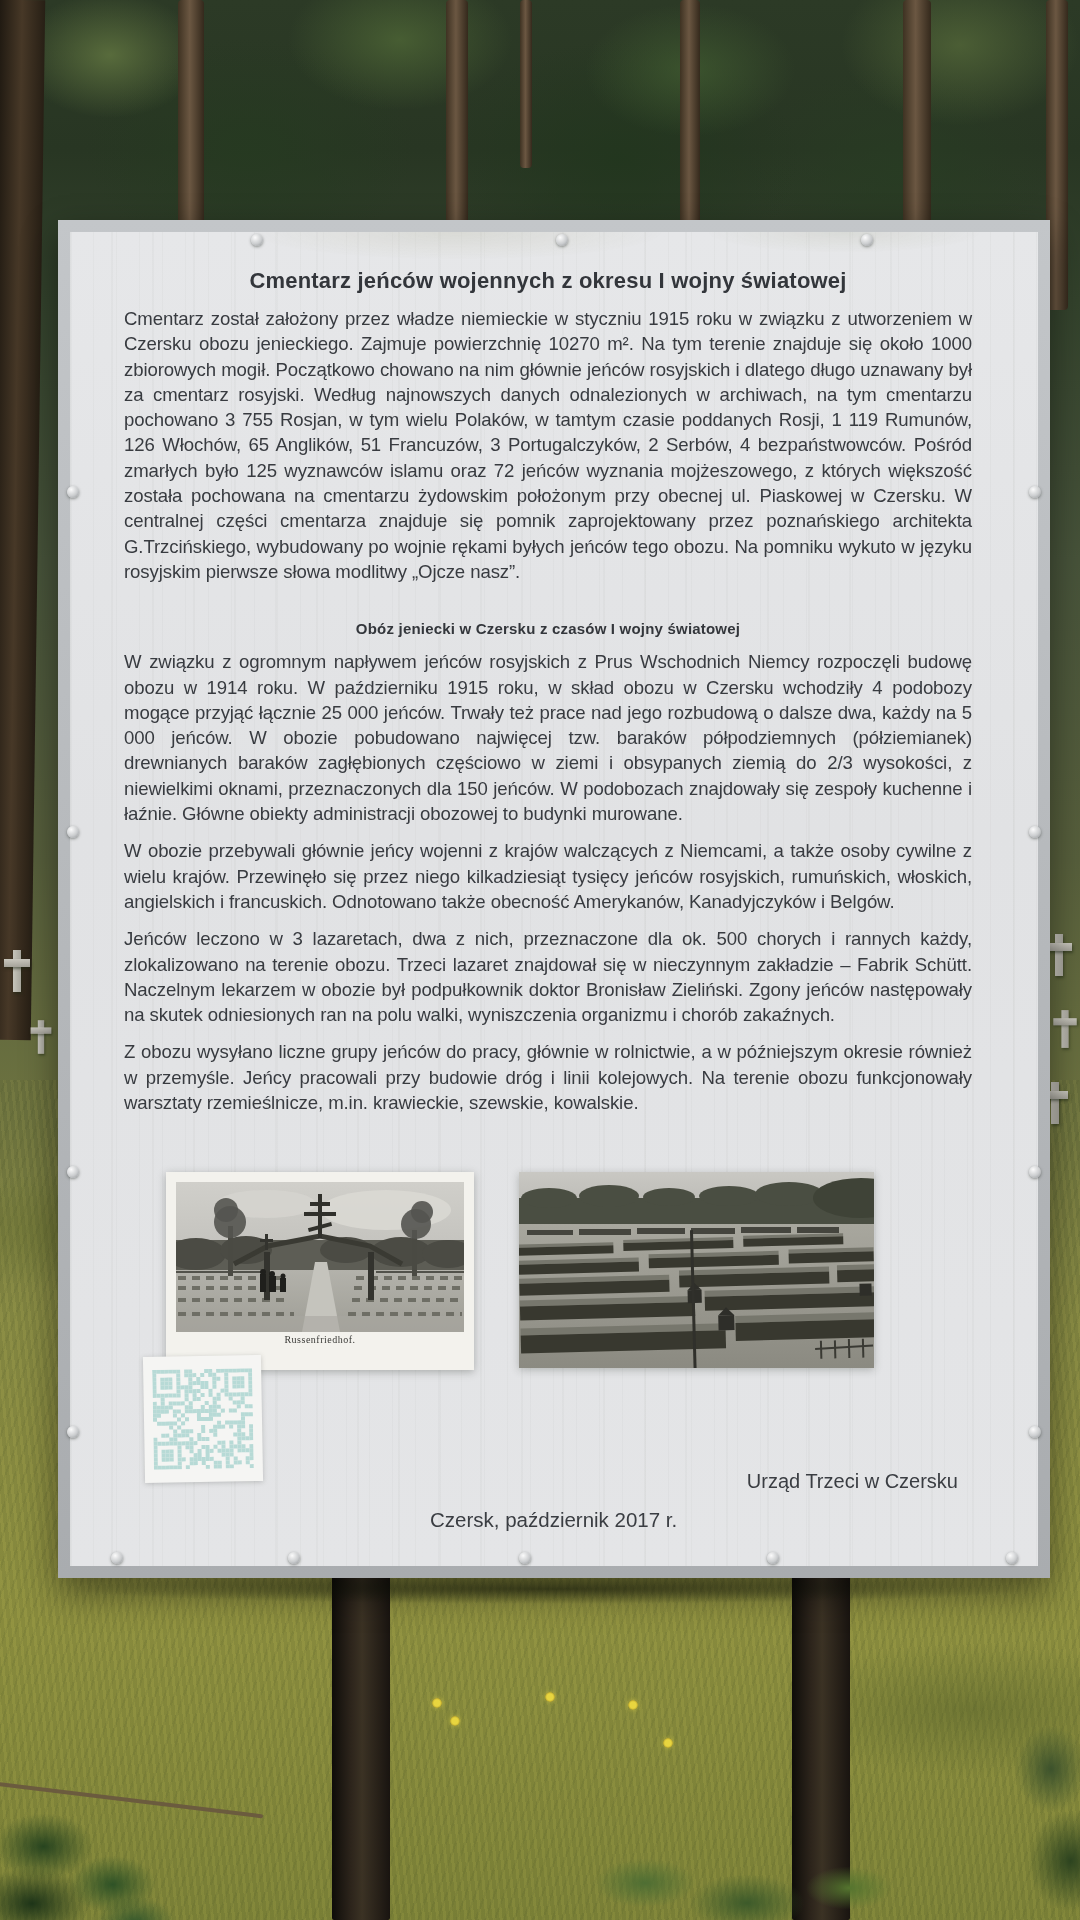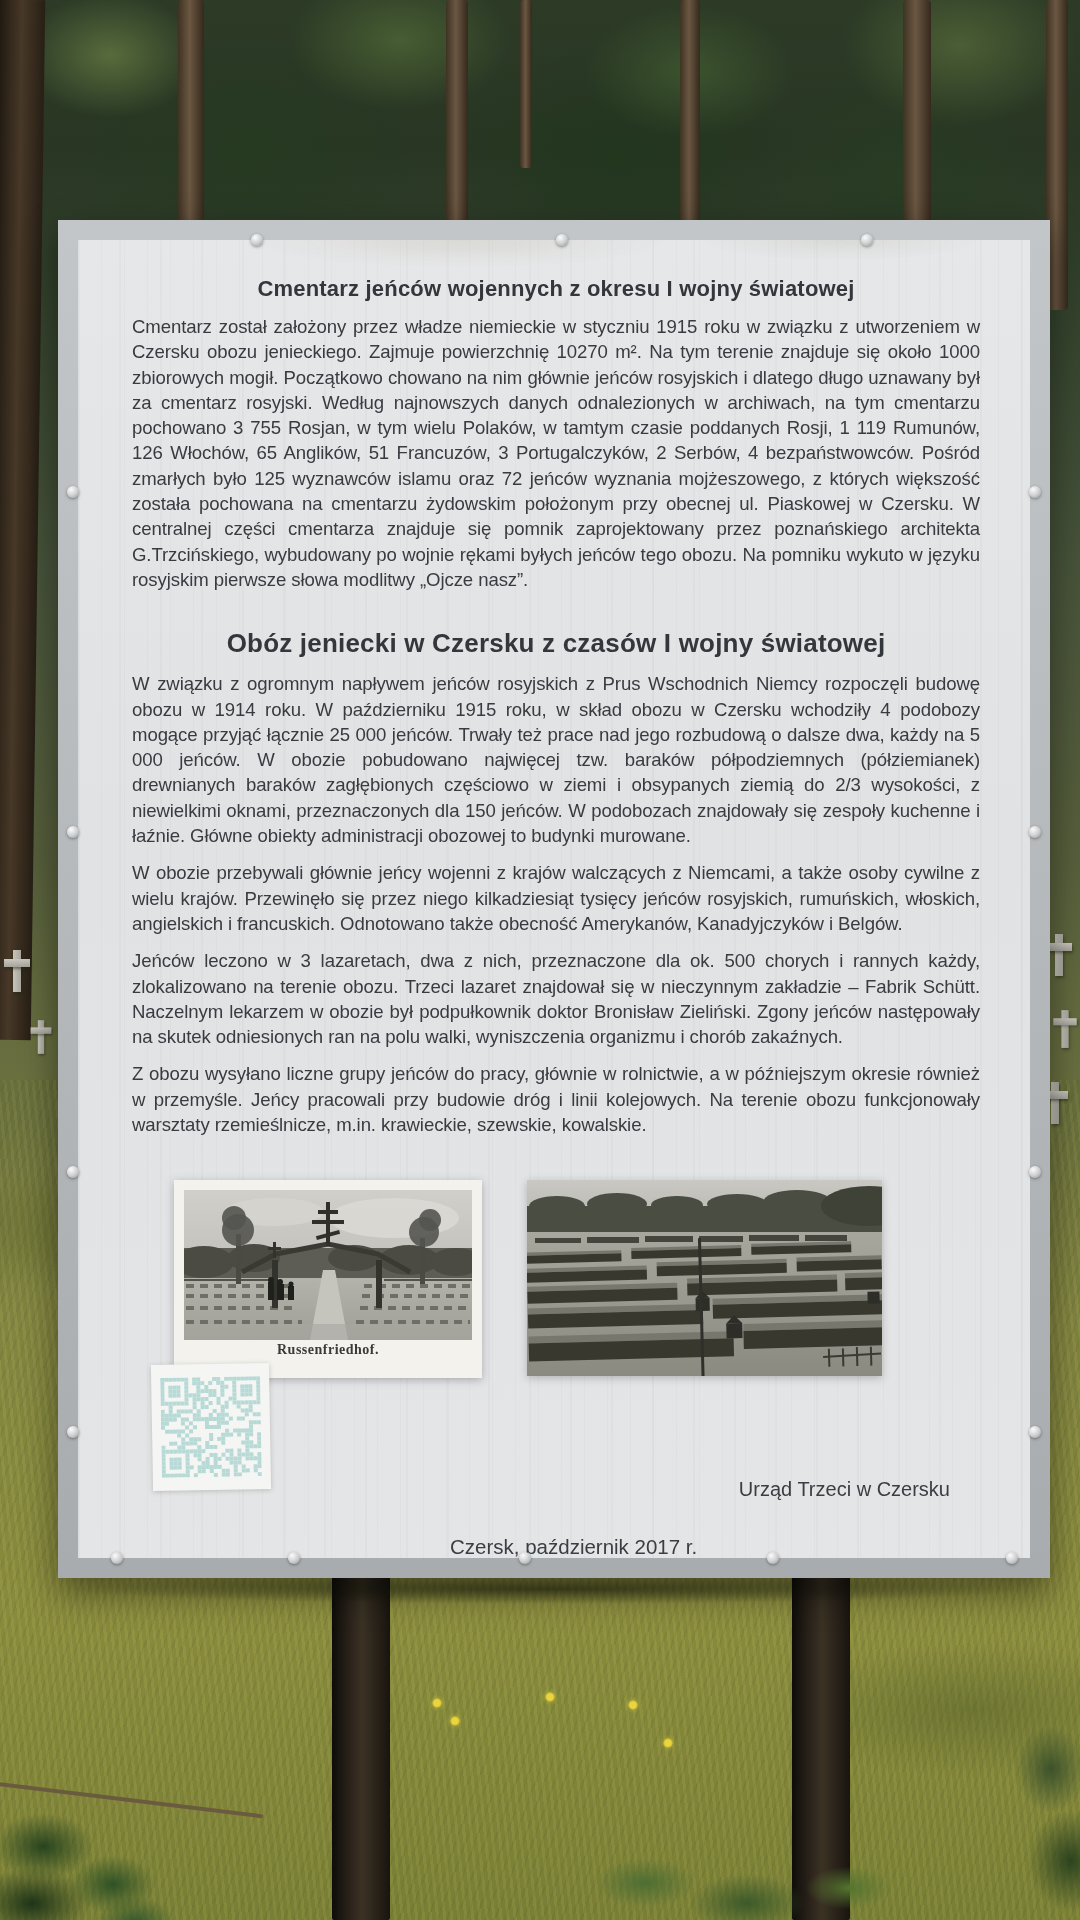--- a/index.html
+++ b/index.html
@@ -45,21 +45,21 @@
     background:linear-gradient(180deg,#c9c7be,#a5a39a);box-shadow:1px 2px 3px rgba(30,40,20,.5);}
 
   
   .post{position:absolute;top:1566px;width:58px;height:354px;border-radius:2px;
     background:linear-gradient(90deg,#0e0c09,#2c241b 32%,#3b3224 52%,#191410);}
   .board-shadow{position:absolute;left:70px;top:1574px;width:960px;height:30px;
     background:radial-gradient(closest-side, rgba(15,20,8,.55), transparent);}
 
   
   .board{position:absolute;left:58px;top:220px;width:992px;height:1358px;
-    background:linear-gradient(180deg,#c3c6c9,#a9acaf);padding:20px;box-sizing:border-box;
+    background:linear-gradient(180deg,#c3c6c9,#a9acaf);padding:12px;box-sizing:border-box;
     box-shadow:0 14px 34px rgba(0,0,0,.45);}
   .panel{position:relative;width:100%;height:100%;overflow:hidden;
     background:linear-gradient(180deg,#e6e7e9 0%,#e1e2e4 45%,#e4e5e7 100%);}
   .panel .stains{position:absolute;inset:0;pointer-events:none;opacity:.8;
     background:
       radial-gradient(300px 40px at 40% 0%, rgba(150,150,110,.20), transparent 70%),
       radial-gradient(200px 30px at 80% 0%, rgba(140,145,110,.18), transparent 70%),
       repeating-linear-gradient(90deg, rgba(130,134,124,.06) 0 2px, transparent 2px 41px),
       repeating-linear-gradient(90deg, rgba(120,124,110,.05) 0 1px, transparent 1px 23px);}
   .screw{position:absolute;width:12px;height:12px;border-radius:50%;
@@ -72,32 +72,32 @@
     color:#33363b;letter-spacing:.2px;}
   .body-par{margin:12px 0 0;font-size:18.6px;line-height:25.3px;text-align:justify;
     letter-spacing:-.1px;color:#383b40;}
   .closing-line{margin:12px 0 0;font-size:18.6px;line-height:25.3px;color:#383b40;}
 
   
   .photo-left{position:absolute;left:96px;top:940px;width:308px;height:198px;
     background:#f3f2ed;box-shadow:0 2px 8px rgba(60,65,60,.35);
     padding:10px 10px 0;box-sizing:border-box;}
   .photo-left .caption{height:18px;text-align:center;font-family:"Liberation Serif",serif;
-    font-size:14px;font-weight:bold;color:#3a3a37;letter-spacing:.5px;padding-top:2px;}
+    font-size:10px;font-weight:normal;color:#3a3a37;letter-spacing:.5px;padding-top:2px;}
   .photo-right{position:absolute;left:449px;top:940px;width:355px;height:196px;
     box-shadow:0 2px 8px rgba(60,65,60,.3);}
   .photo-right svg,.photo-left svg{display:block;}
 
   
   .qr-sticker{position:absolute;left:74px;top:1124px;width:118px;height:126px;
     background:#f5f5f3;box-shadow:0 1px 5px rgba(60,65,60,.25);
     display:flex;align-items:center;justify-content:center;transform:rotate(-1deg);}
 
   .signature{position:absolute;right:80px;top:1238px;font-size:20px;color:#3a3d42;}
-  .dateline{position:absolute;left:372px;top:1276px;font-size:20.5px;color:#3a3d42;margin-top:19px;}
+  .dateline{position:absolute;left:360px;top:1276px;font-size:20.5px;color:#3a3d42;}
 
   
   .plant{position:absolute;pointer-events:none;}
   .plant-left{left:-14px;top:1742px;width:230px;height:190px;
     background:
       radial-gradient(70px 46px at 25% 55%, #27441f, transparent 72%),
       radial-gradient(60px 40px at 55% 75%, #2e5226, transparent 72%),
       radial-gradient(80px 50px at 20% 85%, #1d3418, transparent 72%),
       radial-gradient(55px 36px at 65% 95%, #35582c, transparent 72%);}
   .plant-mid{left:560px;top:1828px;width:340px;height:100px;
@@ -164,21 +164,21 @@
   <div class="post" style="left:792px"></div>
   <div class="board-shadow"></div>
 
   <div class="board">
     <div class="panel">
       <div class="stains"></div>
 
       <div class="content">
         <h1 class="board-title">Cmentarz jeńców wojennych z okresu I wojny światowej</h1>
         <p class="body-par">Cmentarz został założony przez władze niemieckie w styczniu 1915 roku w związku z utworzeniem w Czersku obozu jenieckiego. Zajmuje powierzchnię 10270 m². Na tym terenie znajduje się około 1000 zbiorowych mogił. Początkowo chowano na nim głównie jeńców rosyjskich i dlatego długo uznawany był za cmentarz rosyjski. Według najnowszych danych odnalezionych w archiwach, na tym cmentarzu pochowano 3 755 Rosjan, w tym wielu Polaków, w tamtym czasie poddanych Rosji, 1 119 Rumunów, 126 Włochów, 65 Anglików, 51 Francuzów, 3 Portugalczyków, 2 Serbów, 4 bezpaństwowców. Pośród zmarłych było 125 wyznawców islamu oraz 72 jeńców wyznania mojżeszowego, z których większość została pochowana na cmentarzu żydowskim położonym przy obecnej ul. Piaskowej w Czersku. W centralnej części cmentarza znajduje się pomnik zaprojektowany przez poznańskiego architekta G.Trzcińskiego, wybudowany po wojnie rękami byłych jeńców tego obozu. Na pomniku wykuto w języku rosyjskim pierwsze słowa modlitwy „Ojcze nasz”.</p>
-        <h2 class="board-title" style="font-size:26px">Obóz jeniecki w Czersku z czasów I wojny światowej</h2>
+        <h2 class="board-title" style="font-size:15px">Obóz jeniecki w Czersku z czasów I wojny światowej</h2>
         <p class="body-par">W związku z ogromnym napływem jeńców rosyjskich z Prus Wschodnich Niemcy rozpoczęli budowę obozu w 1914 roku. W październiku 1915 roku, w skład obozu w Czersku wchodziły 4 podobozy mogące przyjąć łącznie 25 000 jeńców. Trwały też prace nad jego rozbudową o dalsze dwa, każdy na 5 000 jeńców. W obozie pobudowano najwięcej tzw. baraków półpodziemnych (półziemianek) drewnianych baraków zagłębionych częściowo w ziemi i obsypanych ziemią do 2/3 wysokości, z niewielkimi oknami, przeznaczonych dla 150 jeńców. W podobozach znajdowały się zespoły kuchenne i łaźnie. Główne obiekty administracji obozowej to budynki murowane.</p>
         <p class="body-par">W obozie przebywali głównie jeńcy wojenni z krajów walczących z Niemcami, a także osoby cywilne z wielu krajów. Przewinęło się przez niego kilkadziesiąt tysięcy jeńców rosyjskich, rumuńskich, włoskich, angielskich i francuskich. Odnotowano także obecność Amerykanów, Kanadyjczyków i Belgów.</p>
         <p class="body-par">Jeńców leczono w 3 lazaretach, dwa z nich, przeznaczone dla ok. 500 chorych i rannych każdy, zlokalizowano na terenie obozu. Trzeci lazaret znajdował się w nieczynnym zakładzie – Fabrik Schütt. Naczelnym lekarzem w obozie był podpułkownik doktor Bronisław Zieliński. Zgony jeńców następowały na skutek odniesionych ran na polu walki, wyniszczenia organizmu i chorób zakaźnych.</p>
         <p class="body-par">Z obozu wysyłano liczne grupy jeńców do pracy, głównie w rolnictwie, a w późniejszym okresie również w przemyśle. Jeńcy pracowali przy budowie dróg i linii kolejowych. Na terenie obozu funkcjonowały warsztaty rzemieślnicze, m.in. krawieckie, szewskie, kowalskie.</p>
       </div>
 
       <div class="photo-left">
         <svg width="288" height="150" viewBox="0 0 288 150">
           <defs>
             <linearGradient id="sky1" x1="0" y1="0" x2="0" y2="1">

